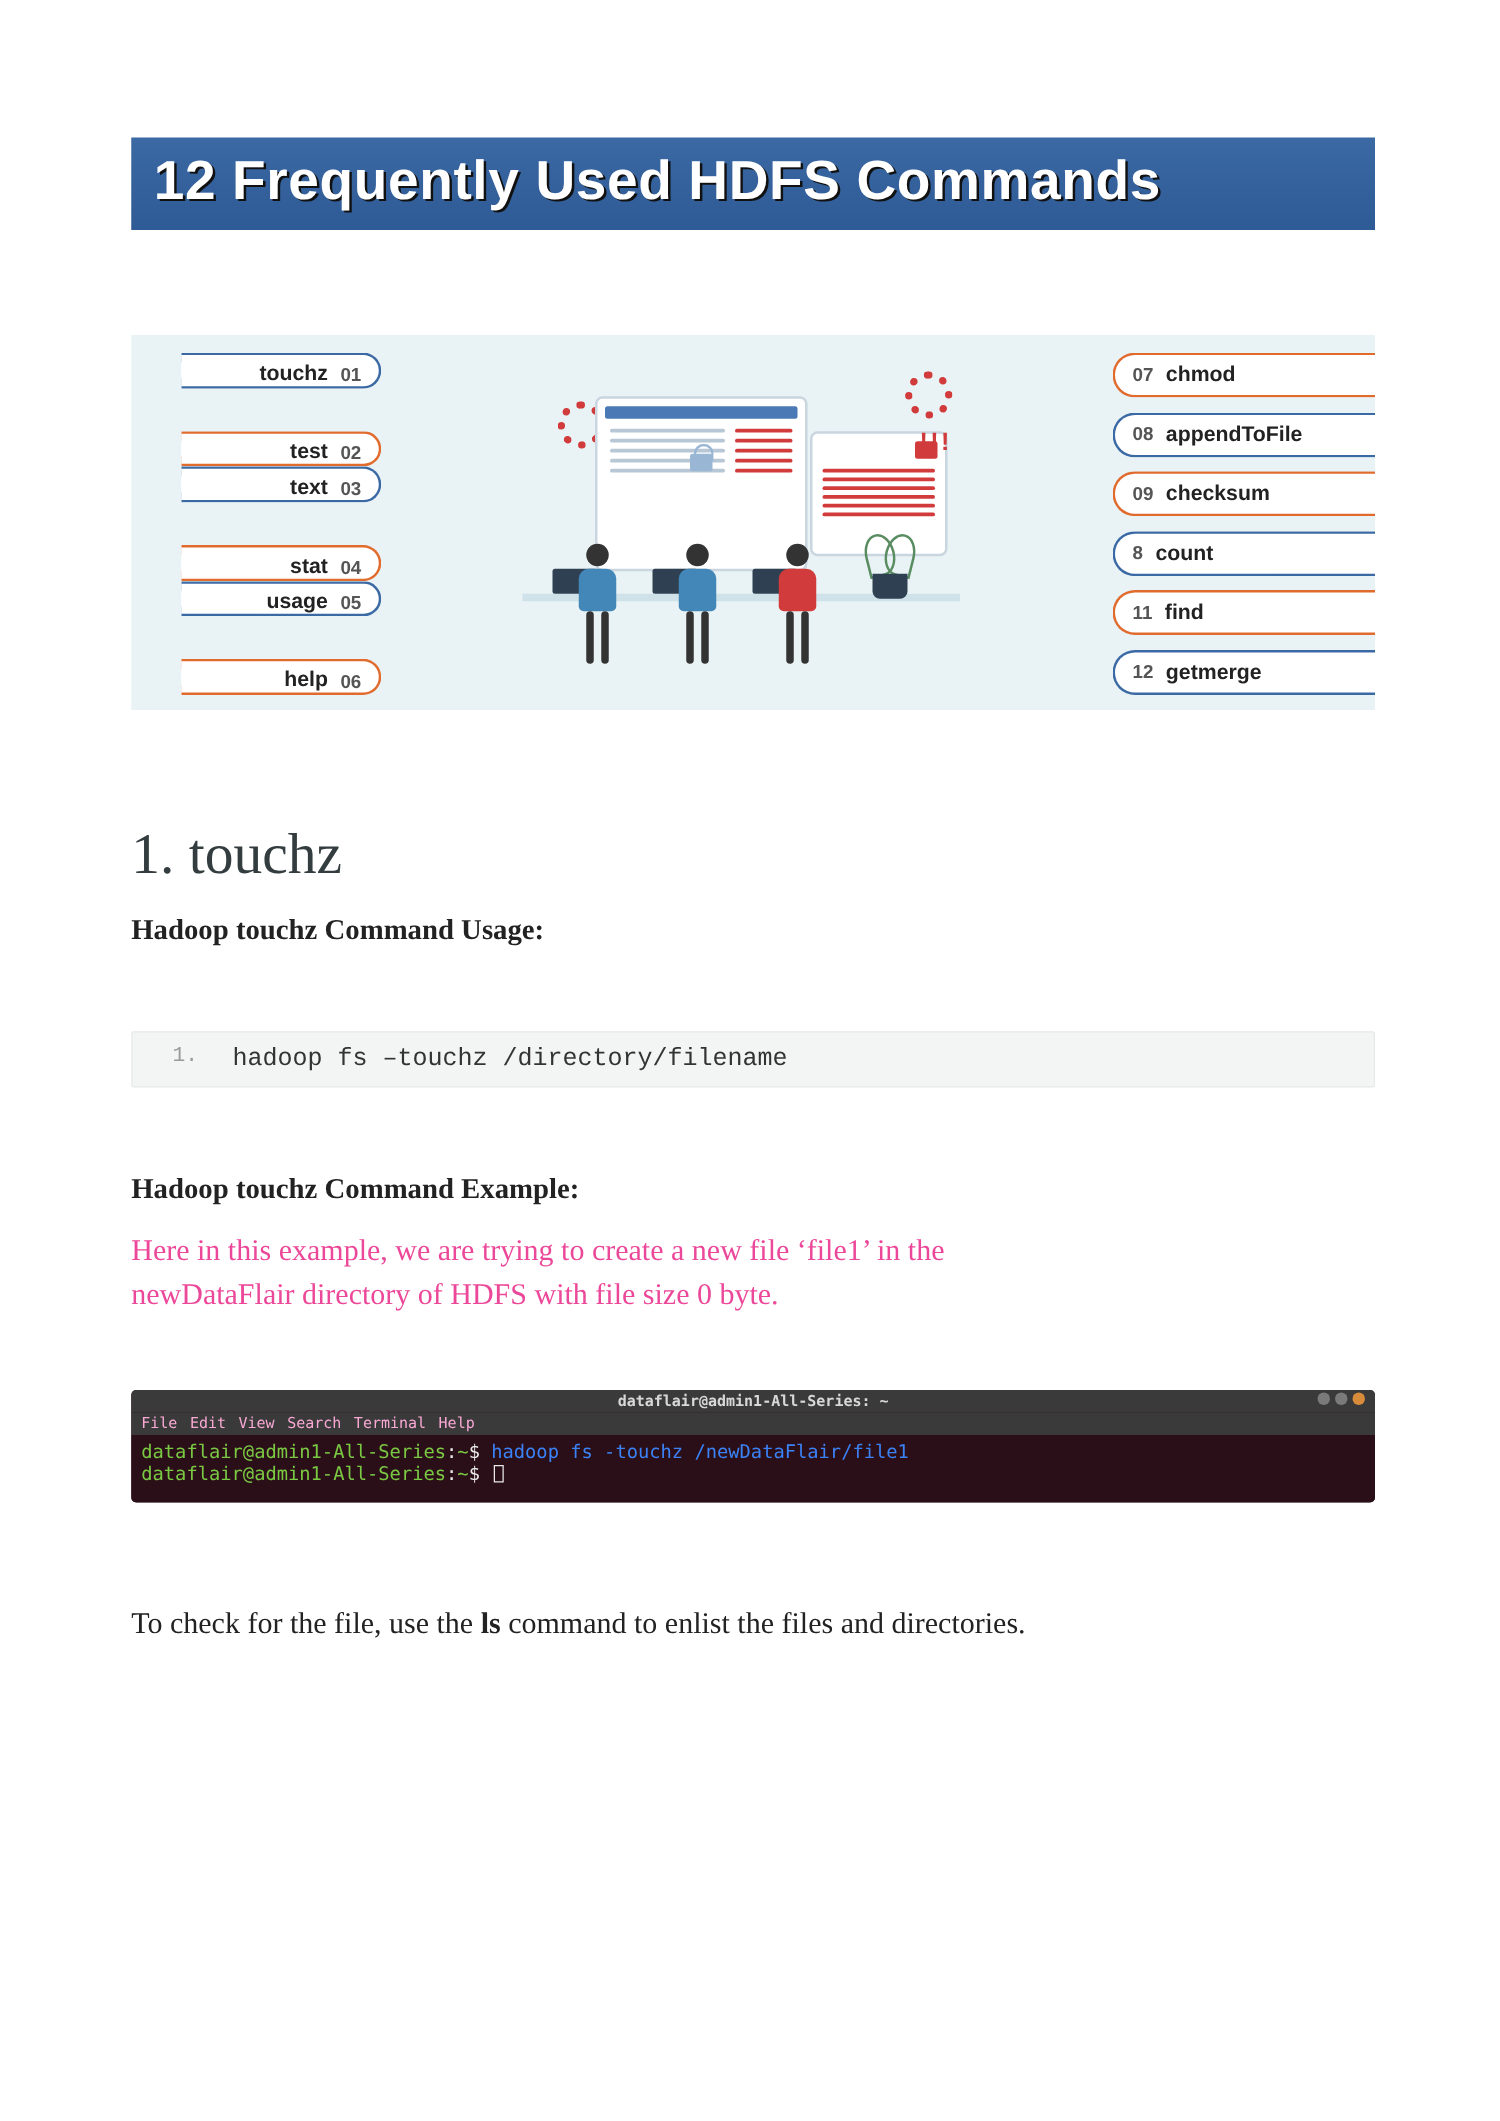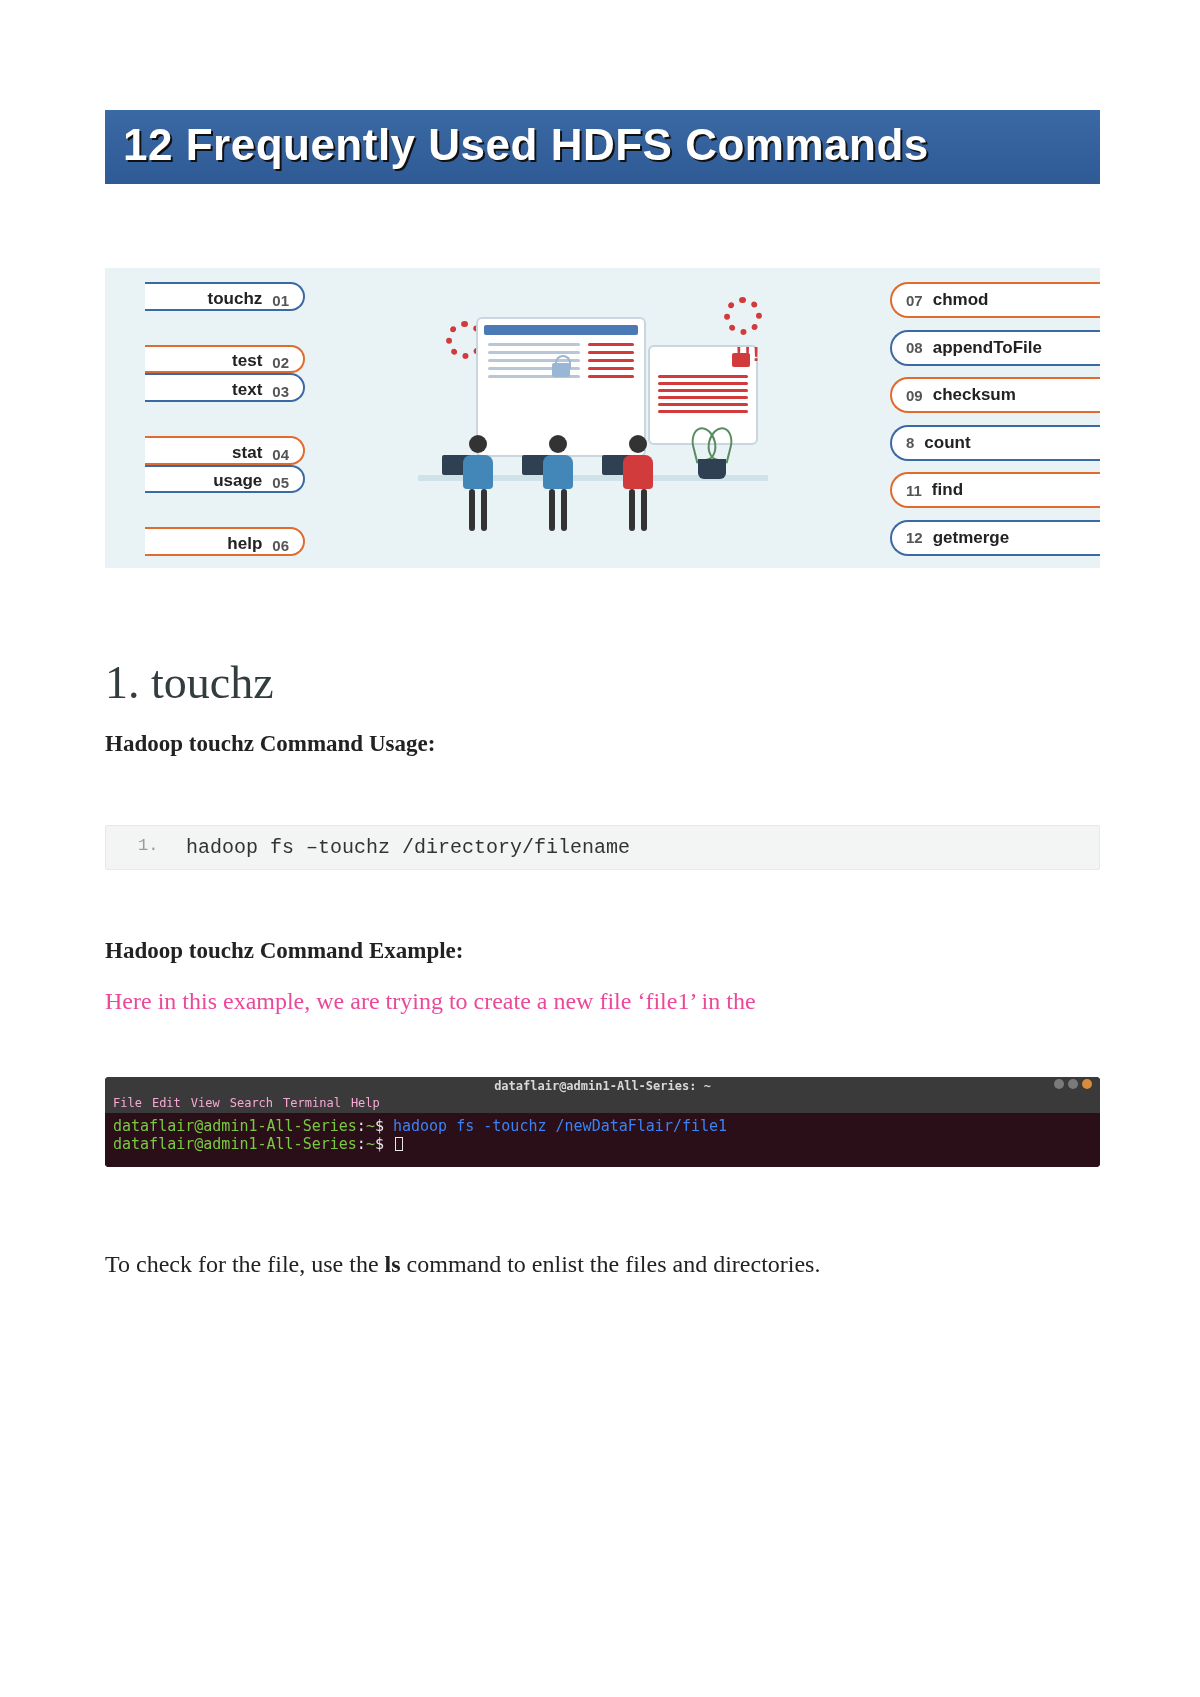--- a/index.html
+++ b/index.html
@@ -346,20 +346,21 @@
 
 <div class="codebox">
   <span class="ln">1.</span>
   <span>hadoop fs –touchz /directory/filename</span>
 </div>
 
 <div class="subhead2">Hadoop touchz Command Example:</div>
 
 <p class="body-text">
   <span>Here in this example, we are trying to create a new file ‘file1’ in the</span><br>
+  <span>newDataFlair directory of HDFS with file size 0 byte.</span>
 </p>
 
 <div class="terminal">
   <div class="term-title">
     <span>dataflair@admin1-All-Series: ~</span>
     <span class="dots">
         <i class="a"></i>
         <i class="b"></i>
         <i class="c"></i>
       </span>

